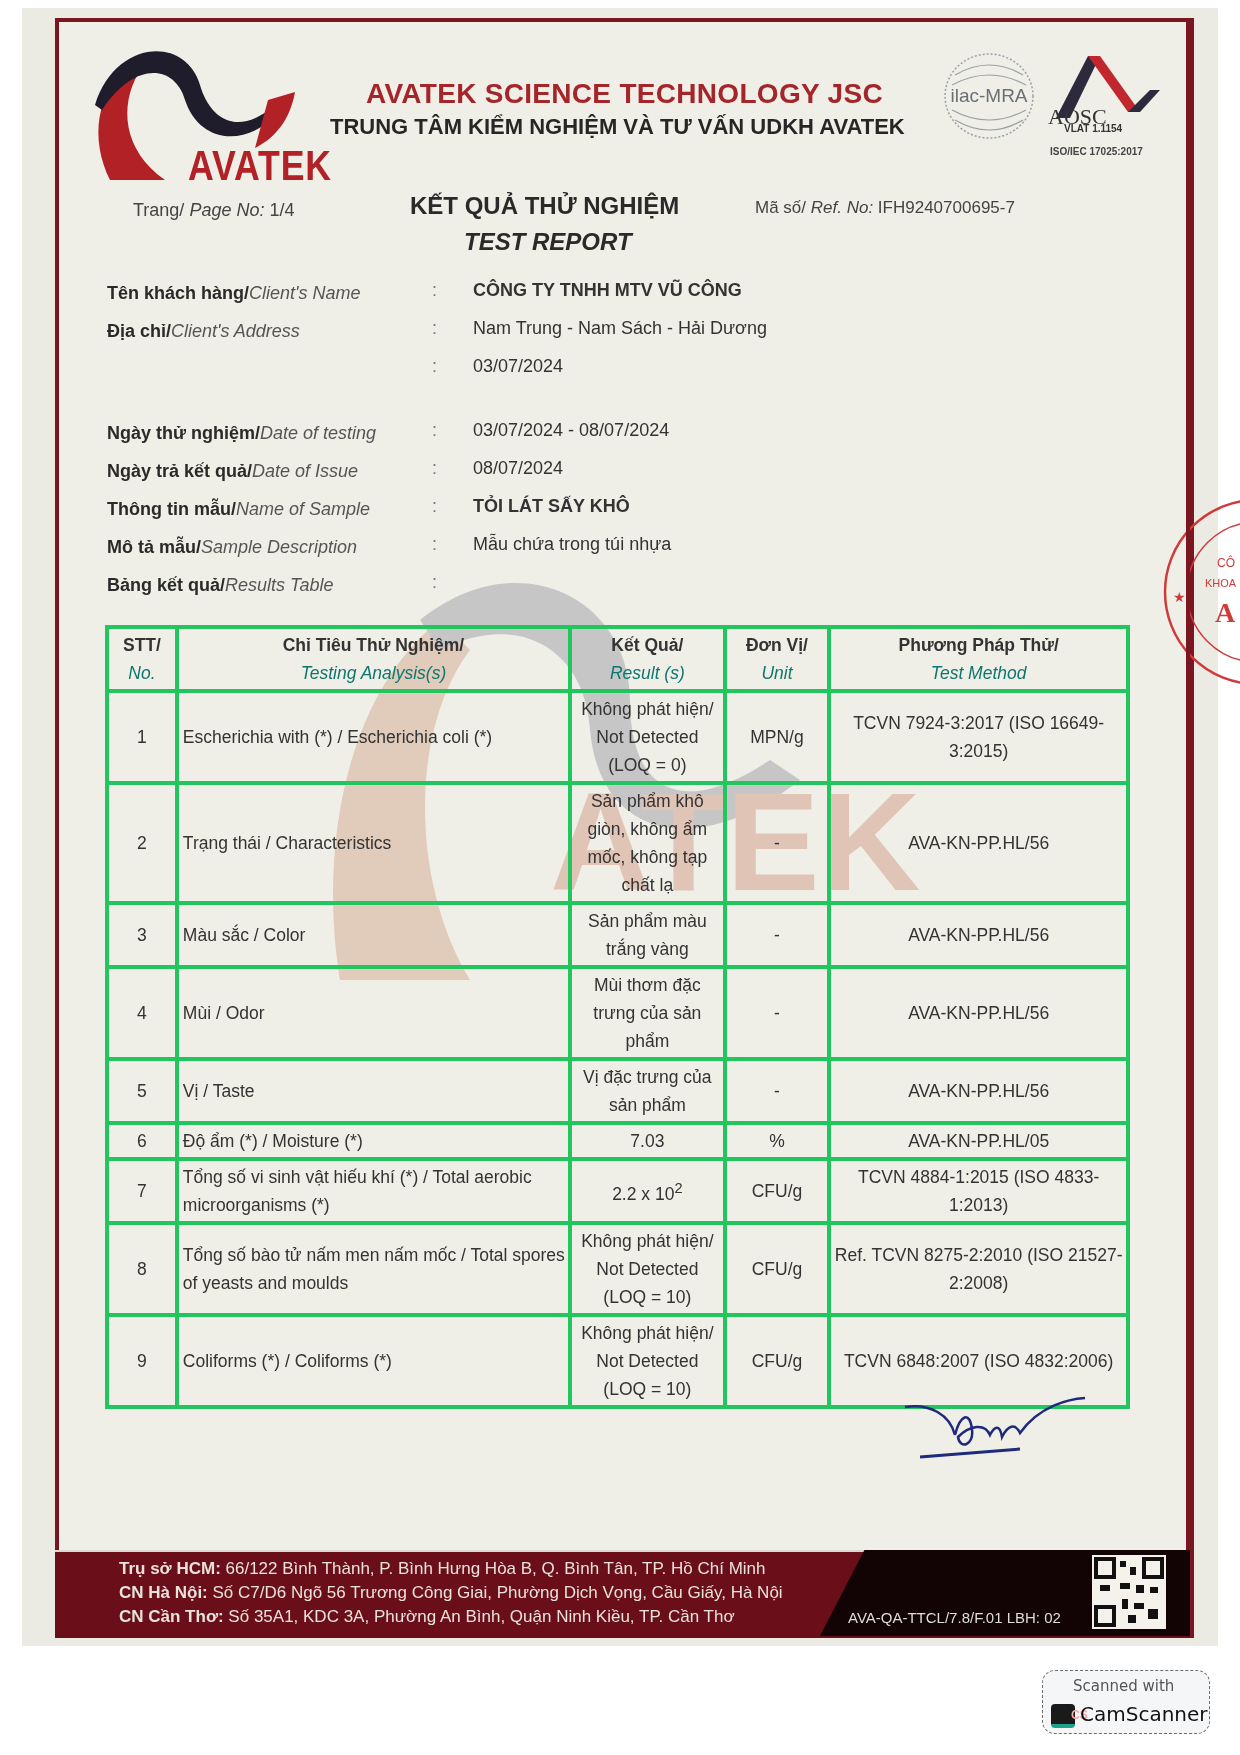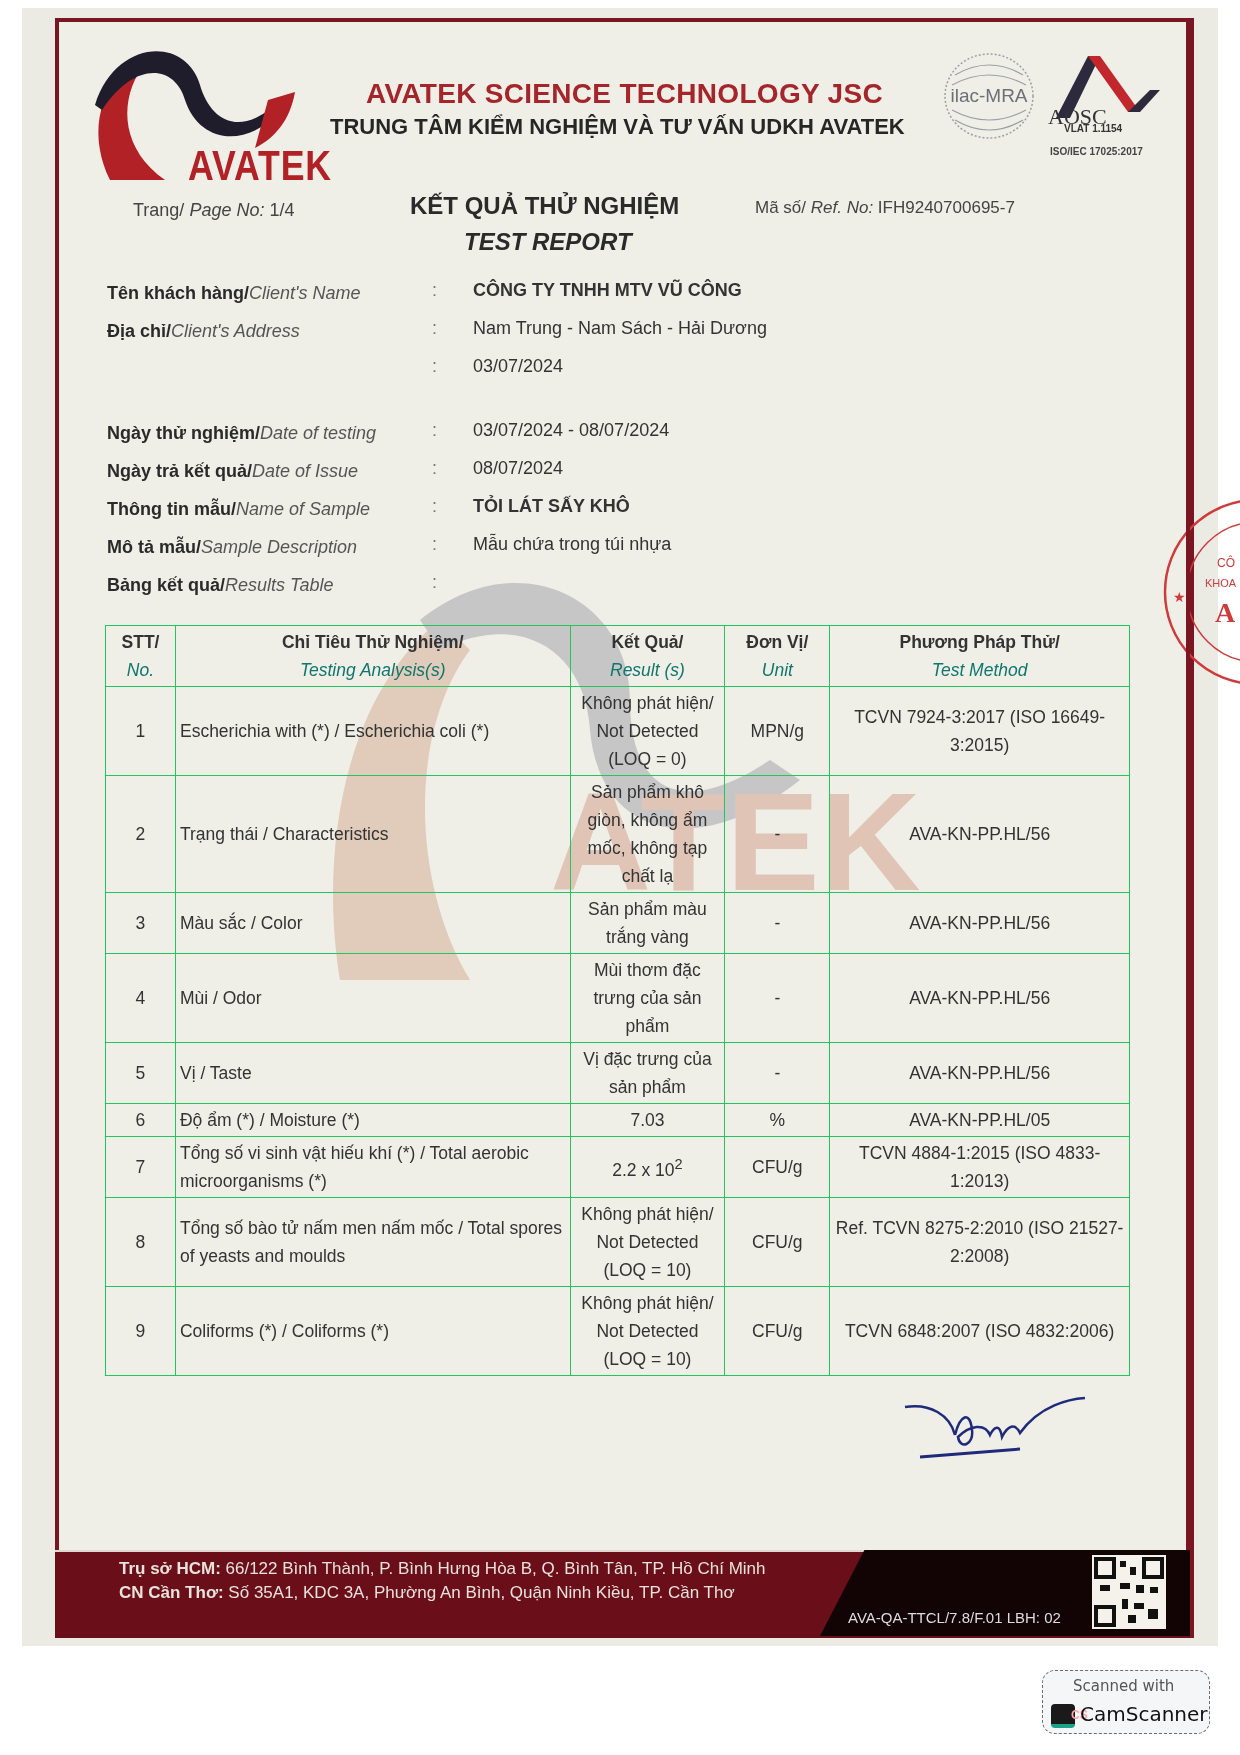--- a/index.html
+++ b/index.html
@@ -24,21 +24,21 @@
   .info{position:absolute;left:107px;top:280px;width:800px;}
   .info-row{position:relative;height:38px;font-size:18px;}
   .info-row.tall{height:64px;}
   .info-label{position:absolute;left:0;top:0;width:320px;line-height:26px;color:#2a2a2a;}
   .info-label b{font-weight:bold;}
   .info-label i{font-style:italic;color:#555;}
   .info-colon{position:absolute;left:325px;top:0;color:#777;}
   .info-value{position:absolute;left:345px;top:0;color:#333;margin-left:21px;}
   .info-value.bold{font-weight:bold;}
   table.results{position:absolute;left:105px;top:625px;width:1025px;border-collapse:collapse;font-size:17.5px;color:#333;}
-  table.results td, table.results th{border:1px solid #22c55e;text-align:center;vertical-align:middle;padding:2px 3px;line-height:28px;}
+  table.results td, table.results th{border:4px solid #22c55e;text-align:center;vertical-align:middle;padding:2px 3px;line-height:28px;}
   table.results th{font-weight:normal;}
   table.results th .vn{font-weight:bold;display:block;}
   table.results th .en{font-style:italic;display:block;color:#0f766e;}
   table.results td.analysis{text-align:left;padding-left:4px;}
   .signature{position:absolute;left:900px;top:1395px;width:190px;height:70px;}
   .footer{position:absolute;left:55px;top:1550px;width:1135px;height:86px;background:#6a0f19;border-top:2px solid #ded9d0;}
   .footer-black{position:absolute;left:820px;top:1550px;width:370px;height:86px;background:#120405;clip-path:polygon(12% 0,100% 0,100% 100%,0 100%);}
   .footer-lines{position:absolute;left:74px;top:1557px;font-size:17px;color:#e8e2dc;line-height:24px;margin-left:45px;}
   .footer-lines b{font-weight:bold;}
   .form-code{position:absolute;left:848px;top:1609px;font-size:15px;color:#ddd;}
@@ -254,20 +254,21 @@
   <text x="58" y="95" font-family="Liberation Sans, sans-serif" font-size="11" fill="#cf3a3a">KHOA</text>
   <text x="68" y="130" font-family="Liberation Serif, serif" font-size="28" font-weight="bold" fill="#cf3a3a">A</text>
   <text x="26" y="110" font-family="Liberation Sans, sans-serif" font-size="14" fill="#cf3a3a">★</text>
 </svg>
 <div class="sheet-edge" style="left:1186px;"></div>
 
 <div class="footer"></div>
 <div class="footer-black"></div>
 <div class="footer-lines">
   <div><b>Trụ sở HCM:</b><span> 66/122 Bình Thành, P. Bình Hưng Hòa B, Q. Bình Tân, TP. Hồ Chí Minh</span></div>
+  <div><b>CN Hà Nội:</b><span> Số C7/D6 Ngõ 56 Trương Công Giai, Phường Dịch Vọng, Cầu Giấy, Hà Nội</span></div>
   <div><b>CN Cần Thơ:</b><span> Số 35A1, KDC 3A, Phường An Bình, Quận Ninh Kiều, TP. Cần Thơ</span></div>
 </div>
 <div class="form-code">AVA-QA-TTCL/7.8/F.01 LBH: 02</div>
 <svg class="qr" viewBox="0 0 74 74">
   <rect x="4" y="4" width="18" height="18" fill="none" stroke="#111" stroke-width="4"></rect>
   <rect x="52" y="4" width="18" height="18" fill="none" stroke="#111" stroke-width="4"></rect>
   <rect x="4" y="52" width="18" height="18" fill="none" stroke="#111" stroke-width="4"></rect>
   <rect x="28" y="6" width="6" height="6" fill="#111"></rect>
     <rect x="38" y="12" width="6" height="8" fill="#111"></rect>
   <rect x="28" y="28" width="10" height="6" fill="#111"></rect>

